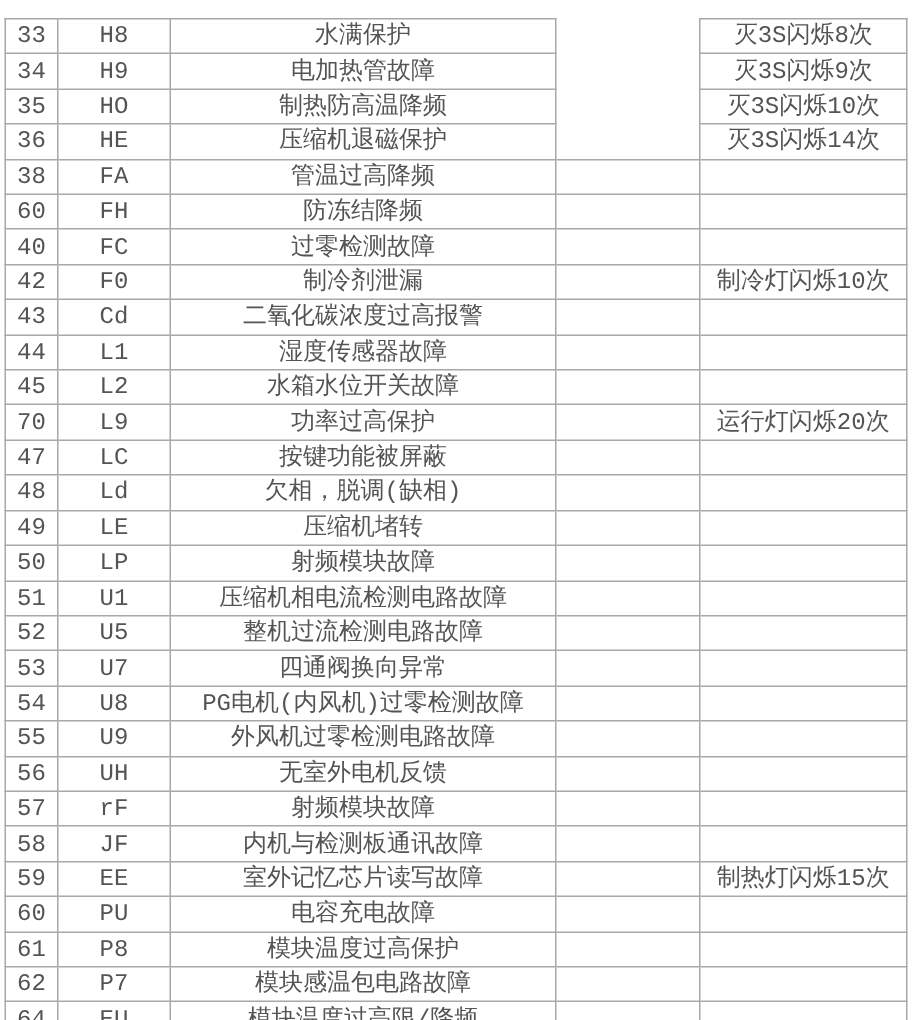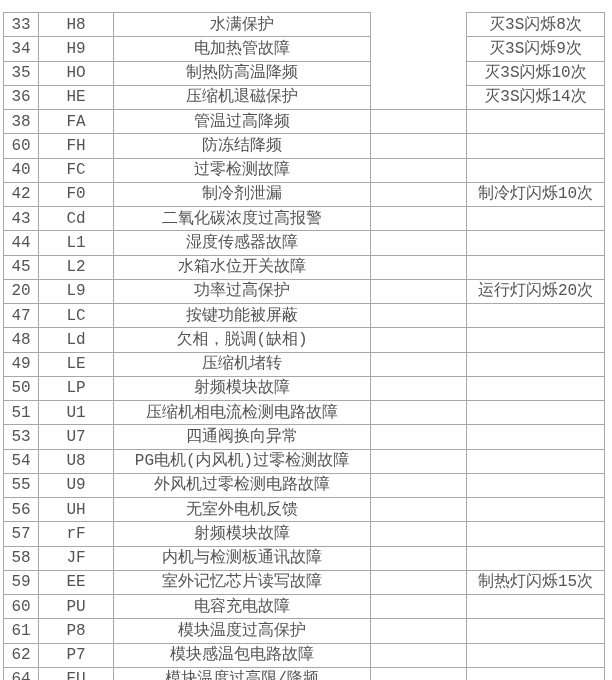--- a/index.html
+++ b/index.html
@@ -120,21 +120,21 @@
         <td></td>
       </tr>
       <tr>
         <td>45</td>
         <td>L2</td>
         <td>水箱水位开关故障</td>
         <td></td>
         <td></td>
       </tr>
       <tr>
-        <td>20</td>
+        <td>70</td>
         <td>L9</td>
         <td>功率过高保护</td>
         <td></td>
         <td>运行灯闪烁20次</td>
       </tr>
       <tr>
         <td>47</td>
         <td>LC</td>
         <td>按键功能被屏蔽</td>
         <td></td>
@@ -158,20 +158,27 @@
         <td>50</td>
         <td>LP</td>
         <td>射频模块故障</td>
         <td></td>
         <td></td>
       </tr>
       <tr>
         <td>51</td>
         <td>U1</td>
         <td>压缩机相电流检测电路故障</td>
+        <td></td>
+        <td></td>
+      </tr>
+      <tr>
+        <td>52</td>
+        <td>U5</td>
+        <td>整机过流检测电路故障</td>
         <td></td>
         <td></td>
       </tr>
       <tr>
         <td>53</td>
         <td>U7</td>
         <td>四通阀换向异常</td>
         <td></td>
         <td></td>
       </tr>

